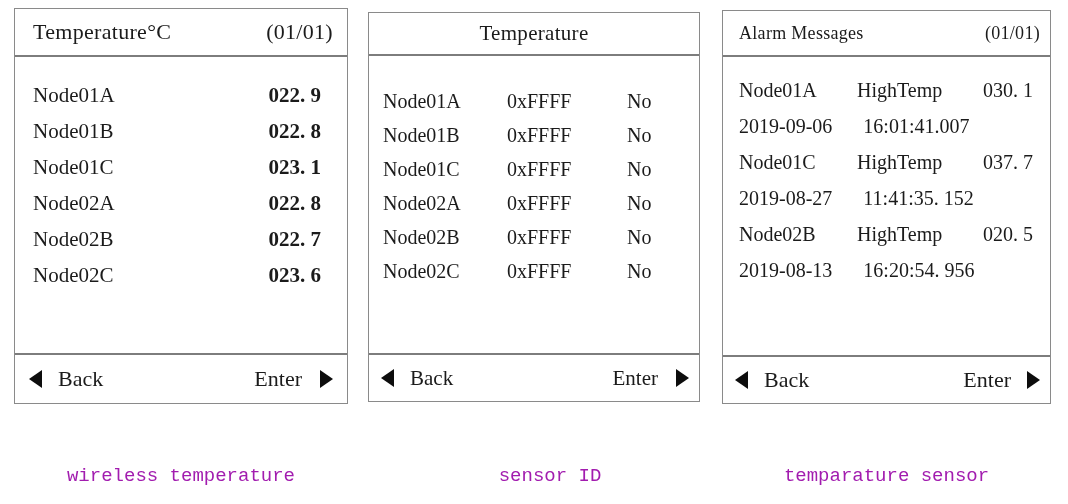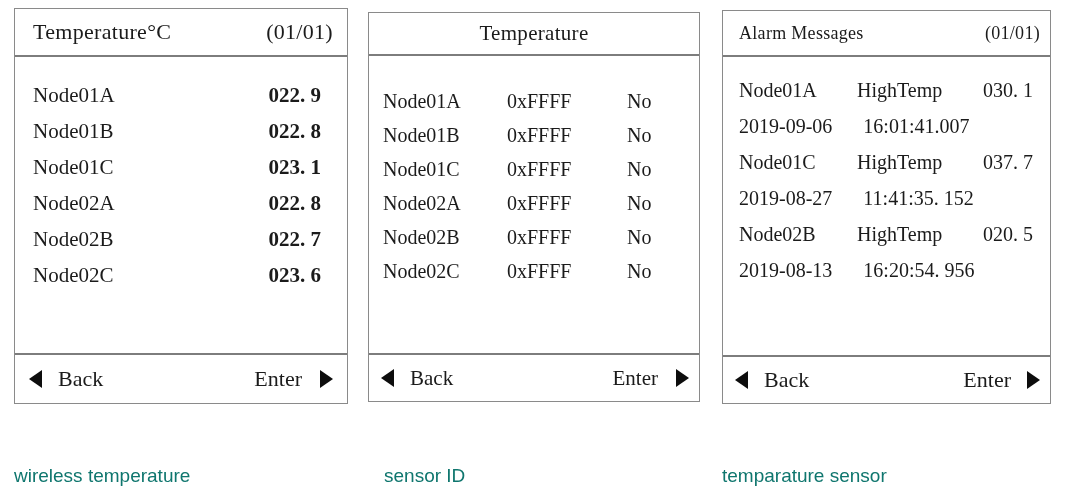--- a/index.html
+++ b/index.html
@@ -179,25 +179,25 @@
     height: 48px;
     padding: 0 10px 0 12px;
     font-size: 22px;
   }
   #panel-alarm .footer-left .lbl { margin-left: 16px; }
   #panel-alarm .footer-right .lbl { margin-right: 16px; }
 
   
   .caption {
     position: absolute;
-    font-family: Liberation Sans, sans-serif;
+    font-family: Liberation Mono, monospace;
     font-size: 19px;
-    color: #0f766e;
+    color: #a21caf;
     white-space: nowrap;
-    text-align: left;
+    text-align: center;
   }
   #caption-1 { left: 14px;  top: 465px; width: 334px; }
   #caption-2 { left: 384px; top: 465px; width: 332px; }
   #caption-3 { left: 722px; top: 465px; width: 329px; }
 </style>
 </head>
 <body>
 
 <div class="panel" id="panel-temperature">
 

